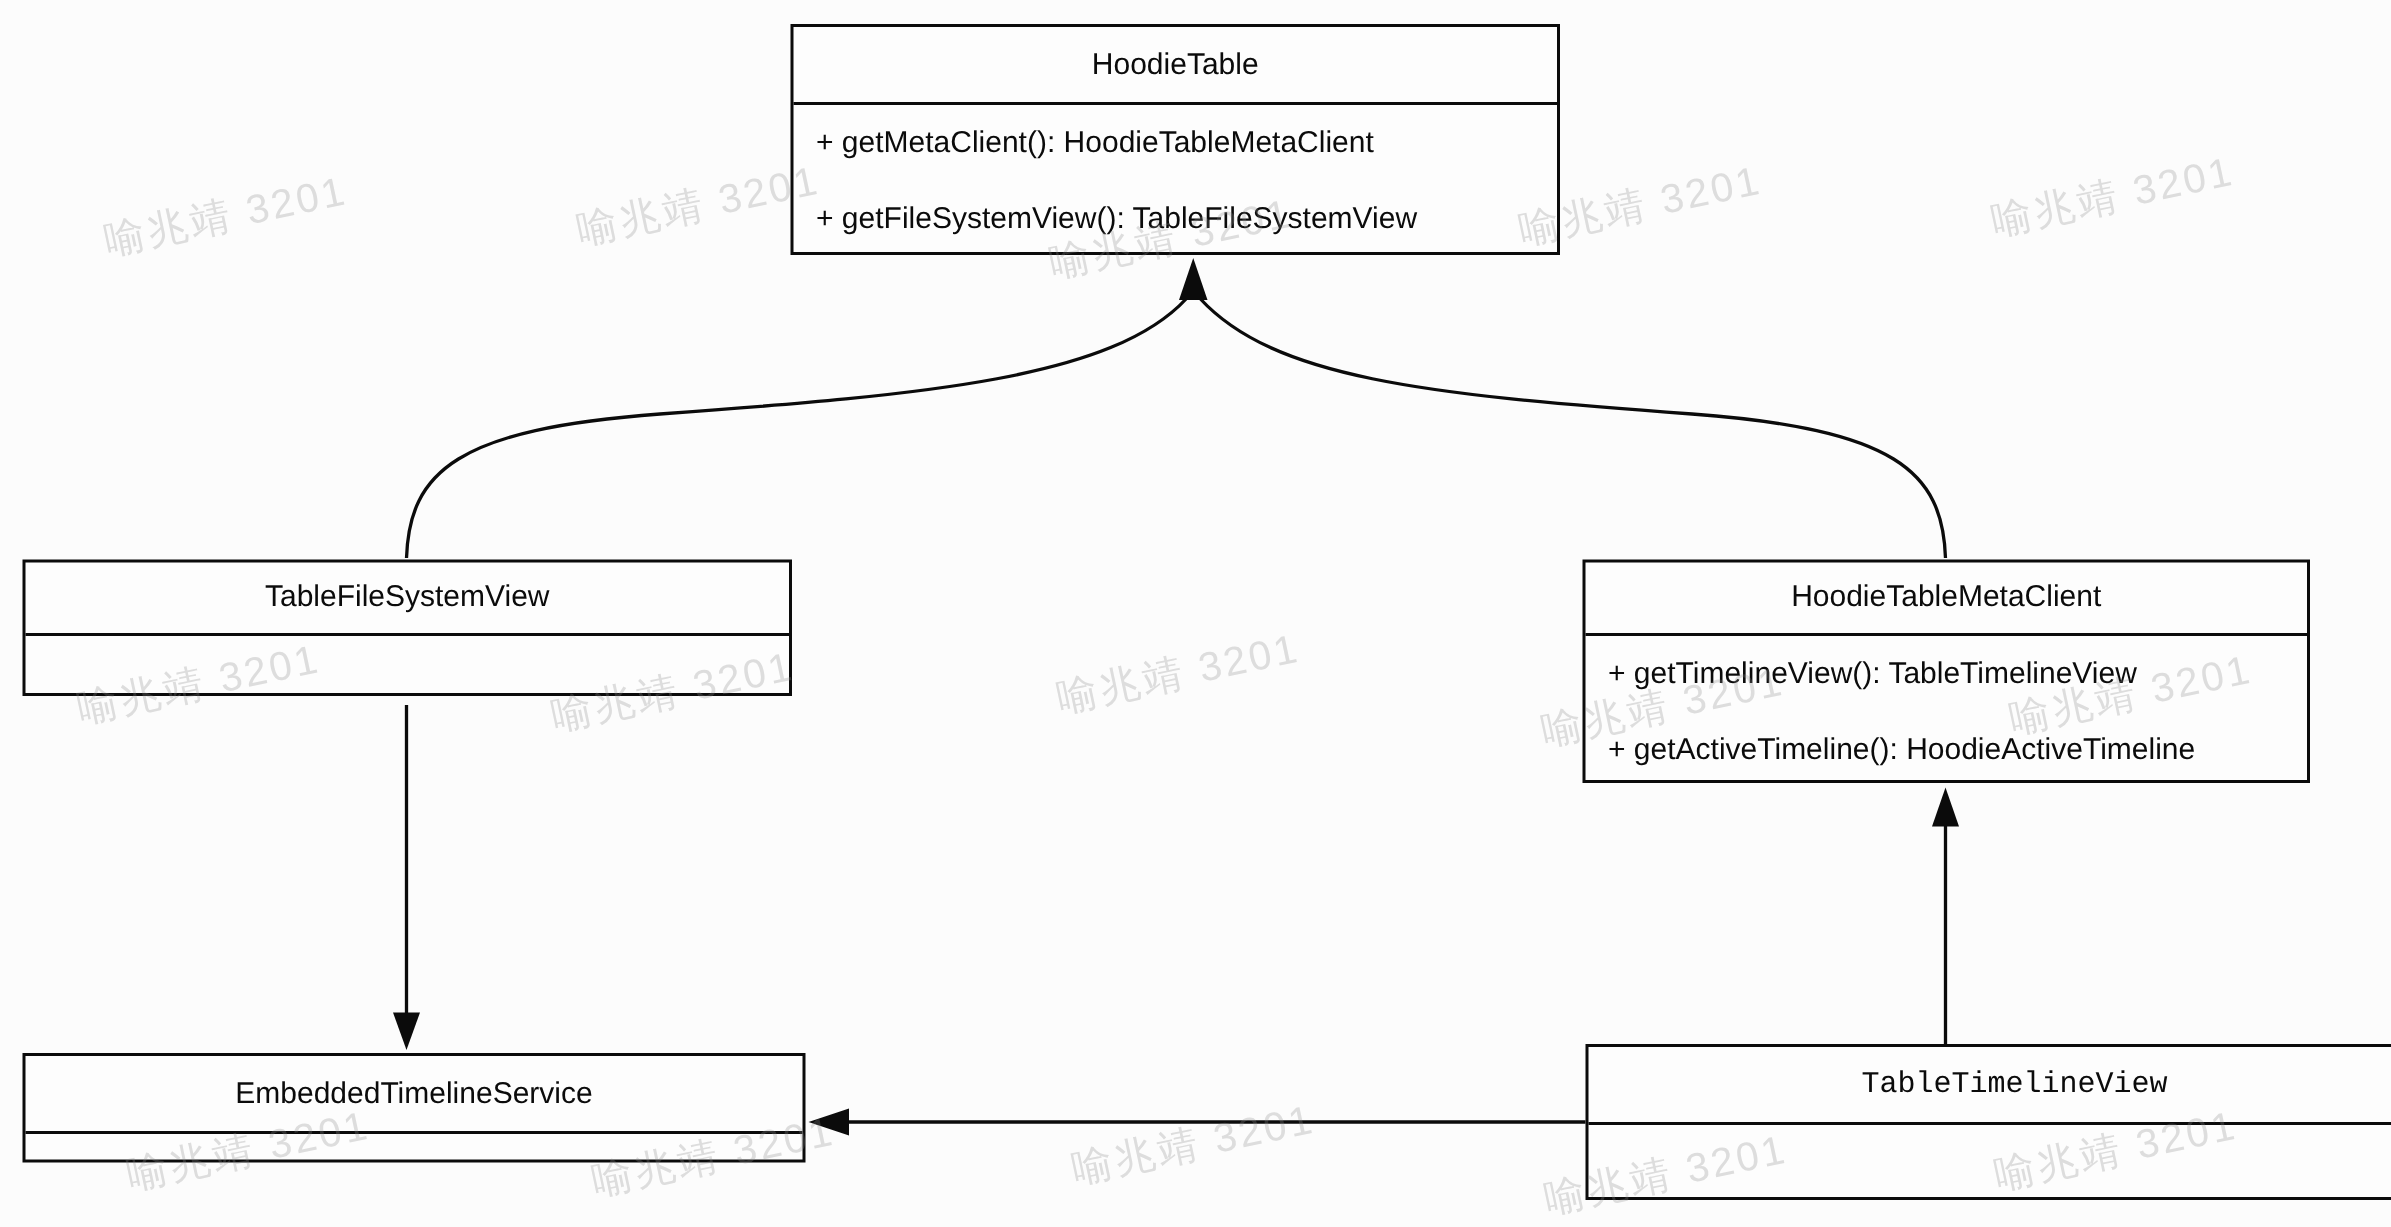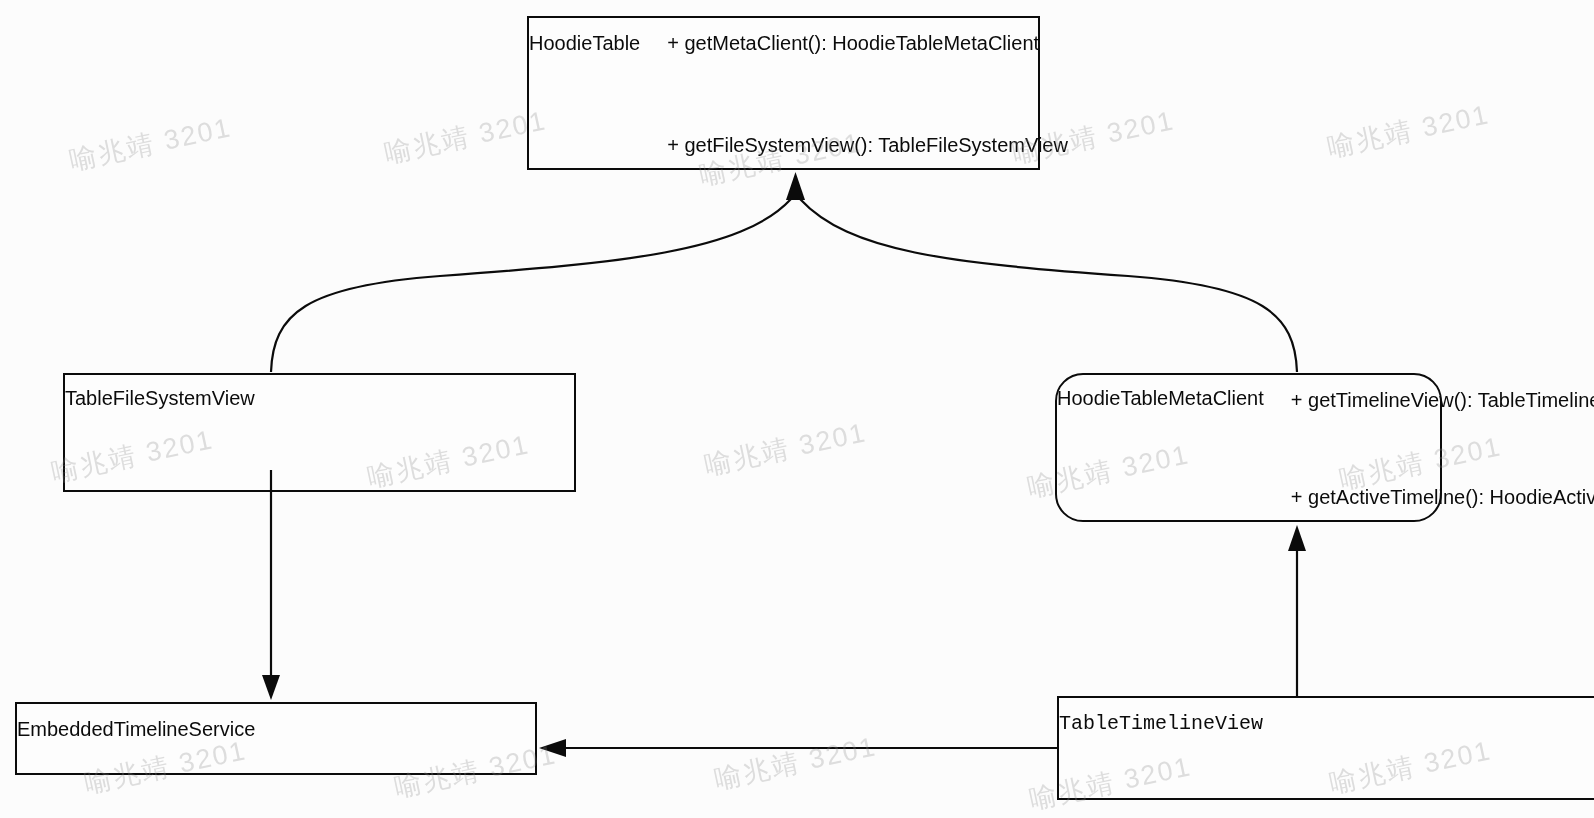--- a/index.html
+++ b/index.html
@@ -34,61 +34,61 @@
     stroke: none;
   }
   
   .uml-class {
     position: absolute;
     border: 2.5px solid #0b0b0b;
     background: #fdfdfd;
     box-sizing: border-box;
     z-index: 1;
     display: flex;
-    flex-direction: row;
+    flex-direction: column;
   }
   .uml-title {
     display: flex;
     align-items: center;
     justify-content: center;
     font-size: 20px;
     color: #0b0b0b;
     box-sizing: border-box;
     flex: 0 0 auto;
   }
   .uml-divider {
     border-top: 2.5px solid #0b0b0b;
     height: 0;
     flex: 0 0 auto;
   }
   .uml-methods {
     display: flex;
     flex-direction: column;
     justify-content: space-between;
-    padding: 13px 0 11px 12px;
+    padding: 13px 0 11px 0;
     box-sizing: border-box;
     flex: 1 1 auto;
     gap: 27px;
   }
   .uml-method {
     font-size: 20px;
     line-height: 1.2;
     padding-left: 15px;
     white-space: nowrap;
     color: #0b0b0b;
   }
   .uml-empty {
     flex: 1 1 auto;
   }
   
   #box-hoodie-table          { left: 527px;  top: 16px;  width: 513px; height: 154px; }
   #box-hoodie-table .uml-title { height: 50px; }
-  #box-table-file-system-view { left: 15px;  top: 373px; width: 513px; height: 119px; margin-left: 48px; }
+  #box-table-file-system-view { left: 15px;  top: 373px; width: 513px; height: 91px; }
   #box-table-file-system-view .uml-title { height: 47px; }
-  #box-hoodie-table-meta-client { left: 1055px; top: 373px; width: 387px; height: 149px; border-radius: 28px; }
+  #box-hoodie-table-meta-client { left: 1055px; top: 373px; width: 485px; height: 149px; }
   #box-hoodie-table-meta-client .uml-title { height: 47px; }
   #box-embedded-timeline-service { left: 15px; top: 702px; width: 522px; height: 73px; }
   #box-embedded-timeline-service .uml-title { height: 50px; }
   #box-table-timeline-view   { left: 1057px; top: 696px; width: 572px; height: 104px; font-family: Liberation Mono, monospace; }
   #box-table-timeline-view .uml-title { height: 50px; }
   
   #watermark-layer {
     position: absolute;
     left: 0; top: 0;
     width: 1594px; height: 818px;

